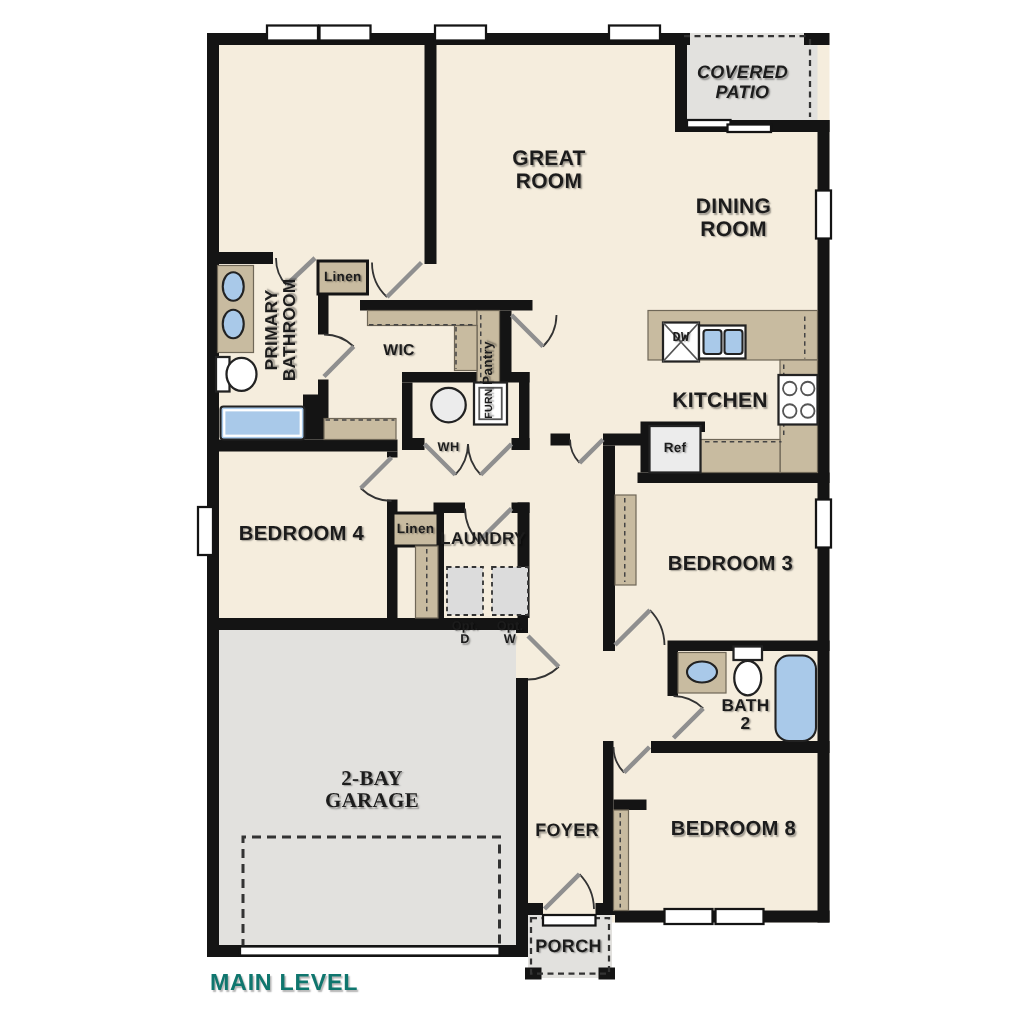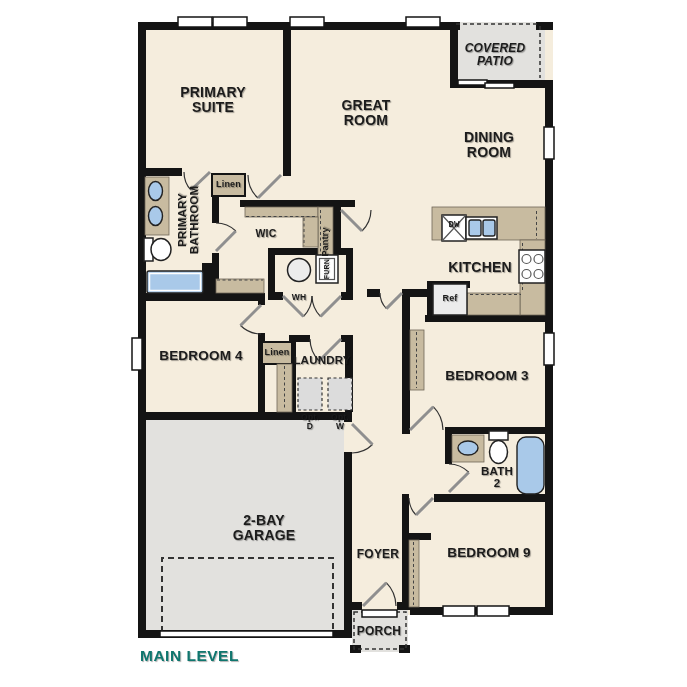--- a/index.html
+++ b/index.html
@@ -191,42 +191,40 @@
     <path class="s-leaf" d="M410,430 L433.3,406.7"></path>
     <path class="s-arc" d="M449,464 Q460.5,464.2 468.8,472.2"></path>
     <path class="s-leaf" d="M449,492 L468.8,472.2"></path>
     <path class="s-arc" d="M409,498 Q409.1,508 416,515"></path>
     <path class="s-leaf" d="M433,498 L416,515"></path>
     <path class="s-arc" d="M396,606 Q395.8,592.4 386.3,582.7"></path>
     <path class="s-leaf" d="M363,606 L386.3,582.7"></path>
   </g>
 </svg>
 
-<div class="lbl s14" style="left:213px;top:100px;">PRIMARY
-SUITE</div>
 <div class="lbl s14" style="left:366px;top:113px;">GREAT
 ROOM</div>
 <div class="lbl s14" style="left:489px;top:145px;">DINING
 ROOM</div>
 <div class="lbl s12" style="left:495px;top:55px;font-style:italic;">COVERED
 PATIO</div>
 <div class="lbl rot s11" style="left:188px;top:220px;">PRIMARY
 BATHROOM</div>
 <div class="lbl s10" style="left:266px;top:234px;">WIC</div>
 <div class="lbl rot s9" style="left:325.5px;top:242px;">Pantry</div>
 <div class="lbl s14" style="left:480px;top:267px;">KITCHEN</div>
 <div class="lbl s13" style="left:201px;top:356px;">BEDROOM 4</div>
 <div class="lbl s11" style="left:322px;top:360px;">LAUNDRY</div>
 <div class="lbl s13" style="left:487px;top:376px;">BEDROOM 3</div>
-<div class="lbl s14" style="left:264px;top:528px;">2-BAY
+<div class="lbl s14" style="left:248px;top:528px;font-family:Liberation Serif, serif;">2-BAY
 GARAGE</div>
 <div class="lbl s12" style="left:378px;top:554px;">FOYER</div>
 <div class="lbl s11" style="left:497px;top:477px;">BATH
 2</div>
-<div class="lbl s13" style="left:489px;top:553px;">BEDROOM 9</div>
+<div class="lbl s13" style="left:489px;top:553px;">BEDROOM 8</div>
 <div class="lbl s12" style="left:379px;top:631px;">PORCH</div>
 <div class="lbl s9" style="left:228.5px;top:185px;">Linen</div>
 <div class="lbl s9" style="left:277px;top:353px;">Linen</div>
 <div class="lbl s9" style="left:454px;top:226px;font-family:Liberation Mono, monospace;">DW</div>
 <div class="lbl s9" style="left:450px;top:299px;">Ref</div>
 <div class="lbl s8" style="left:299px;top:270px;">WH</div>
 <div class="lbl rot s7" style="left:327px;top:269px;">FURN</div>
 <div class="lbl s8" style="left:310px;top:394px;">Opt.
 D</div>
 <div class="lbl s8" style="left:340px;top:394px;">Opt.

